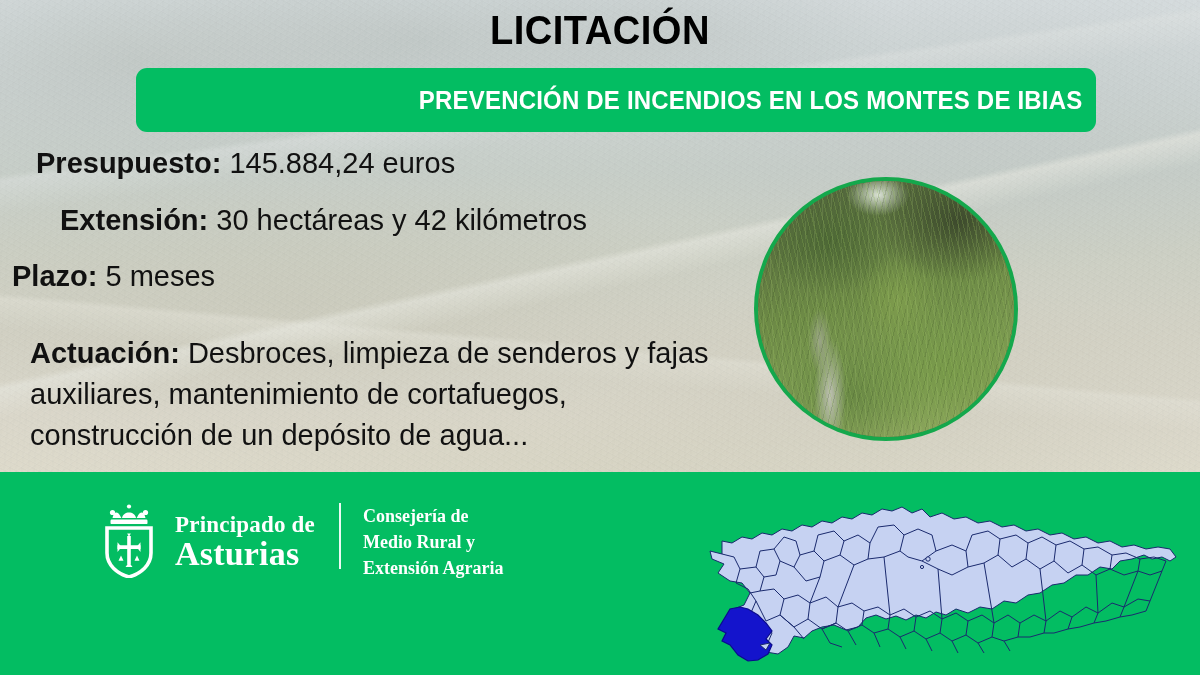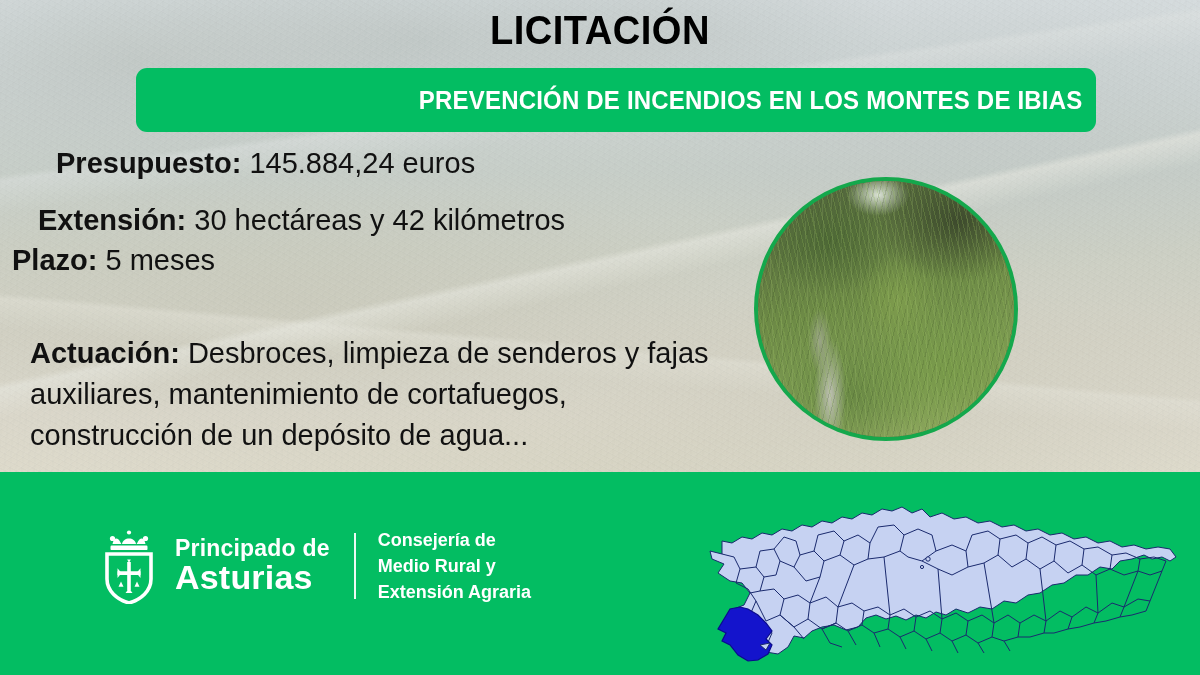--- a/index.html
+++ b/index.html
@@ -66,22 +66,22 @@
     transform:scaleX(.96);transform-origin:center;white-space:nowrap;
   }
 
   
   #info-block{position:absolute;left:0;top:148px;width:720px;z-index:6;}
   .info-line{
     color:#111;font-size:29px;line-height:1.06;white-space:nowrap;
   }
   .info-line .lbl{font-weight:bold;}
   .info-line .val{font-weight:normal;}
-  #line-presupuesto{padding-left:56px;margin-bottom:26px;}
-  #line-extension{padding-left:38px;margin-bottom:10px;}
+  #line-presupuesto{padding-left:36px;margin-bottom:26px;}
+  #line-extension{padding-left:60px;margin-bottom:26px;}
   #line-plazo{padding-left:12px;margin-bottom:30px;}
 
   #actuacion-block{
     position:absolute;left:30px;top:333px;width:700px;z-index:6;
     color:#111;font-size:29px;line-height:1.42;
   }
   #actuacion-block .lbl{font-weight:bold;}
 
   
   #photo-circle{
@@ -118,21 +118,21 @@
   }
 
   
   #bottom-band{
     position:absolute;left:0;top:472px;width:1200px;height:203px;
     background:#03bd62;z-index:8;
   }
 
   
   #logo-group{
-    position:absolute;left:100px;top:527px;display:flex;align-items:center;z-index:9;
+    position:absolute;left:100px;top:503px;display:flex;z-index:9;font-family:Liberation Serif, serif;
   }
   #shield-icon{width:58px;height:75px;flex:0 0 auto;margin-right:17px;}
   #logo-wordmark{display:flex;flex-direction:column;justify-content:center;color:#fff;}
   #wordmark-principado{
     font-size:23px;font-weight:bold;line-height:1.04;letter-spacing:.2px;
   }
   #wordmark-asturias{
     font-size:34px;font-weight:bold;line-height:1.04;letter-spacing:.2px;
   }
   #logo-divider{

